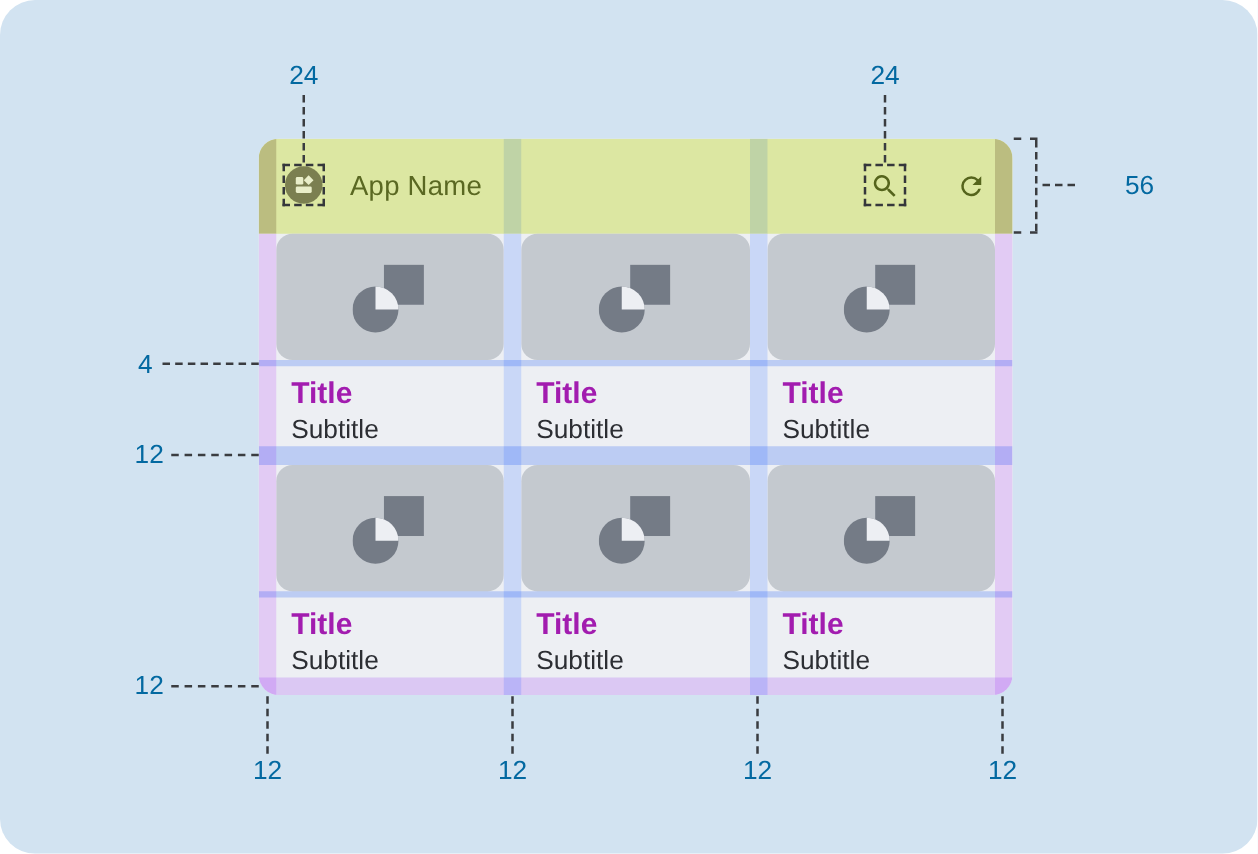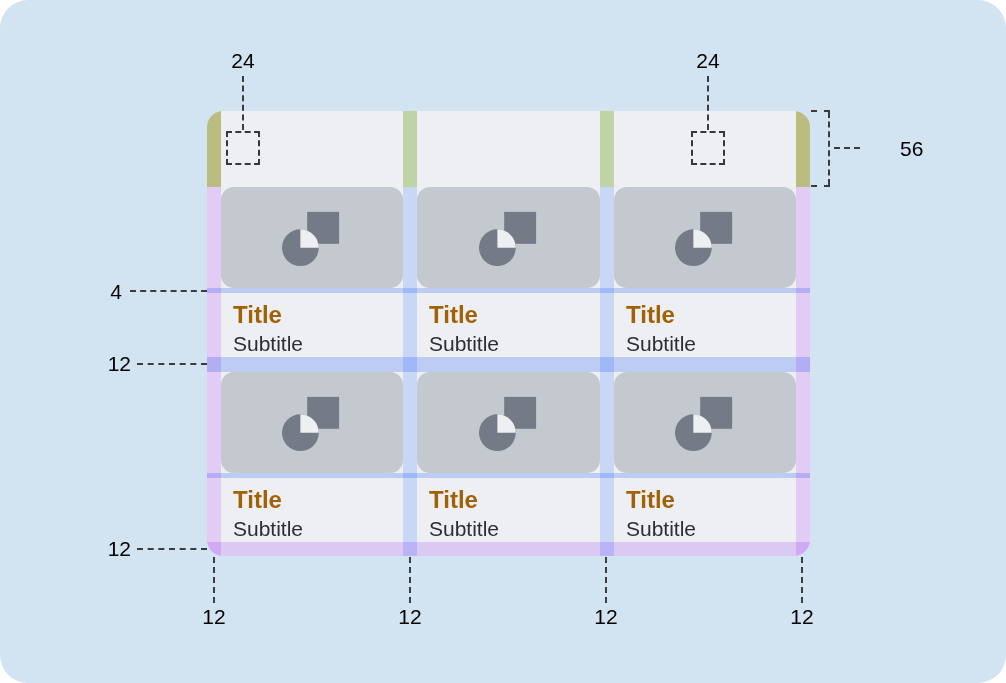--- a/index.html
+++ b/index.html
@@ -26,54 +26,81 @@
     font-size:22px; font-weight:500; color:#5a6822; letter-spacing:.2px;
   }
   .bar-btn { width:24px; height:24px; top:26px; }
 
   
   .media {
     height:101px; background:#c4c9cf; border-radius:13px;
     display:flex; align-items:center; justify-content:center;
   }
   .cardtext { height:64px; padding:7px 12px 0 12px; }
-  .ct-title { font-size:24px; line-height:29px; font-weight:700; color:#a16207; }
+  .ct-title { font-size:24px; line-height:29px; font-weight:700; color:#a21caf; }
   .ct-sub   { font-size:21px; line-height:30px; font-weight:400; color:#2c2e33; }
 
   .col1 { left:14px;  width:182px; }
   .col2 { left:210px; width:183px; }
   .col3 { left:407px; width:182px; }
   .rowA-media { top:76px; }  .rowA-text { top:182px; }
   .rowB-media { top:261px; } .rowB-text { top:367px; }
 
   
   .strip { pointer-events:none; }
   .m-olive { background:#bbbd80; }
   .m-purple { background:#e2cbf4; }
   .g-green { background:#bfd3a6; }
   .g-blue  { background:#c9d7f7; }
   .band { left:0; width:603px; mix-blend-mode:multiply; pointer-events:none; }
   .band-blue { background:#cadaff; }
   .band-purple { background:#ecd6ff; }
 
   
-  .lbl { font-size:21px; font-weight:500; color:#000000; }
+  .lbl { font-size:21px; font-weight:500; color:#0369a1; }
   .lbl-c { text-align:center; }
   .lbl-r { text-align:right; }
   .vdash { width:0; border-left:2px dashed #3a3c40; }
   .hdash { height:0; border-top:2px dashed #3a3c40; }
   .dbox { border:2px dashed #35373b; background:transparent; }
 </style>
 </head>
 <body>
 
 <div class="canvas">
 
   <div class="abs app">
 
+    <div class="abs appbar">
+      <div class="abs avatar">
+        <span style="display:flex;">
+          <svg width="18" height="18" viewBox="0 0 24 24">
+            <rect x="3.5" y="3.5" width="8" height="8" rx="1.5" fill="#e9eec9"></rect>
+            <path d="M17.2 1.6 L22.4 6.8 L17.2 12 L12 6.8 Z" fill="#e9eec9"></path>
+            <rect x="3.5" y="13.5" width="17" height="7" rx="1.5" fill="#e9eec9"></rect>
+          </svg>
+        </span>
+      </div>
+      <div class="abs app-title">App Name</div>
+
+      <div class="abs bar-btn" style="left:489px;">
+        <span style="display:flex;">
+          <svg width="24" height="24" viewBox="0 0 24 24">
+            <path d="M15.5 14h-.79l-.28-.27a6.5 6.5 0 1 0-.7.7l.27.28v.79l5 4.99L20.49 19l-4.99-5zm-6 0A4.5 4.5 0 1 1 14 9.5 4.5 4.5 0 0 1 9.5 14z" fill="#55641c"></path>
+          </svg>
+        </span>
+      </div>
+      <div class="abs bar-btn" style="left:558px;">
+        <span style="display:flex;">
+          <svg width="24" height="24" viewBox="0 0 24 24">
+            <path d="M17.65 6.35A7.95 7.95 0 0 0 12 4a8 8 0 1 0 7.73 10h-2.08A6 6 0 1 1 12 6c1.66 0 3.14.69 4.22 1.78L13 11h7V4l-2.35 2.35z" fill="#55641c"></path>
+          </svg>
+        </span>
+      </div>
+    </div>
 
     <div class="abs media col1 rowA-media">
       <span style="display:flex;">
         <svg width="60" height="58" viewBox="0 0 62 58">
           <rect x="26" y="2" width="33" height="33" fill="#747b86"></rect>
           <circle cx="19" cy="39" r="19" fill="#747b86"></circle>
           <path d="M19 39 L19 20 A19 19 0 0 1 38 39 Z" fill="#edeff3"></path>
         </svg>
       </span>
     </div>

